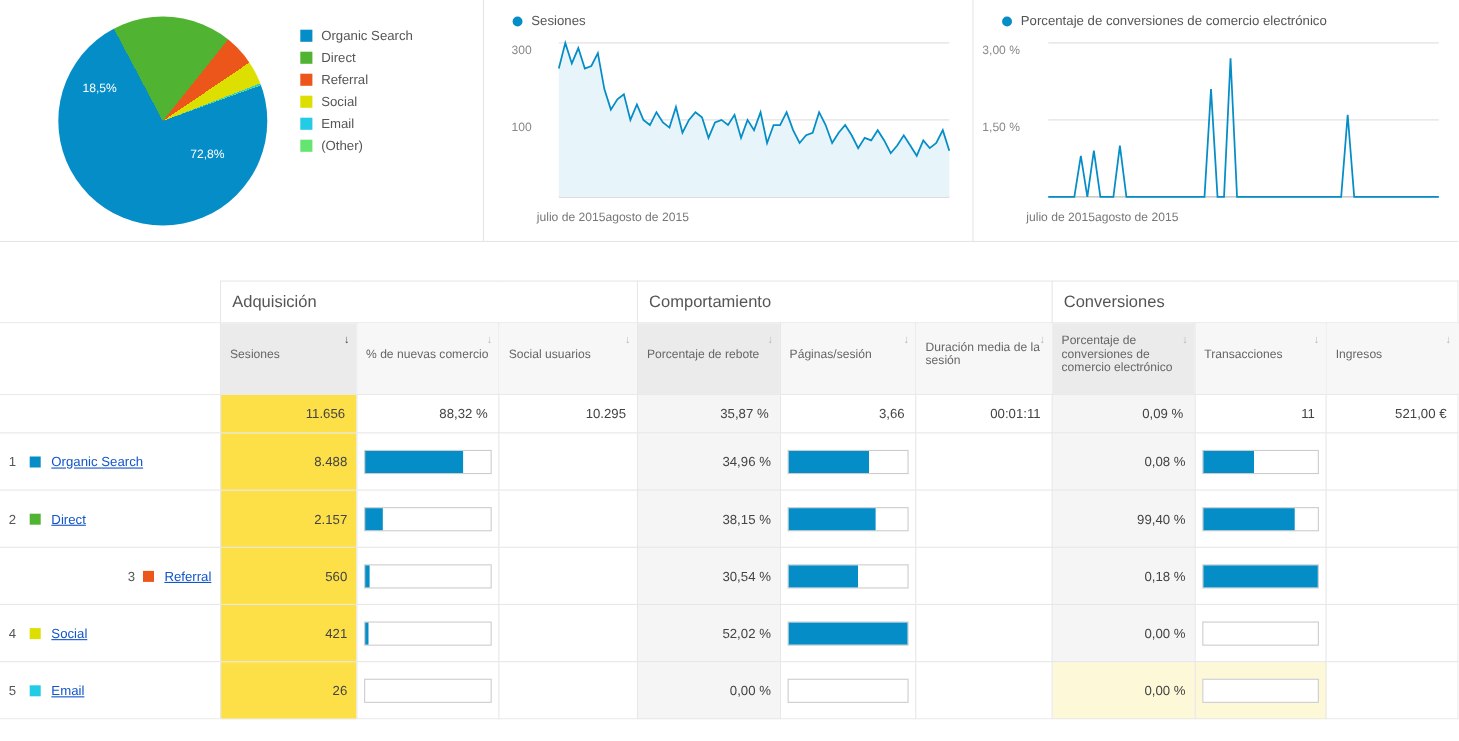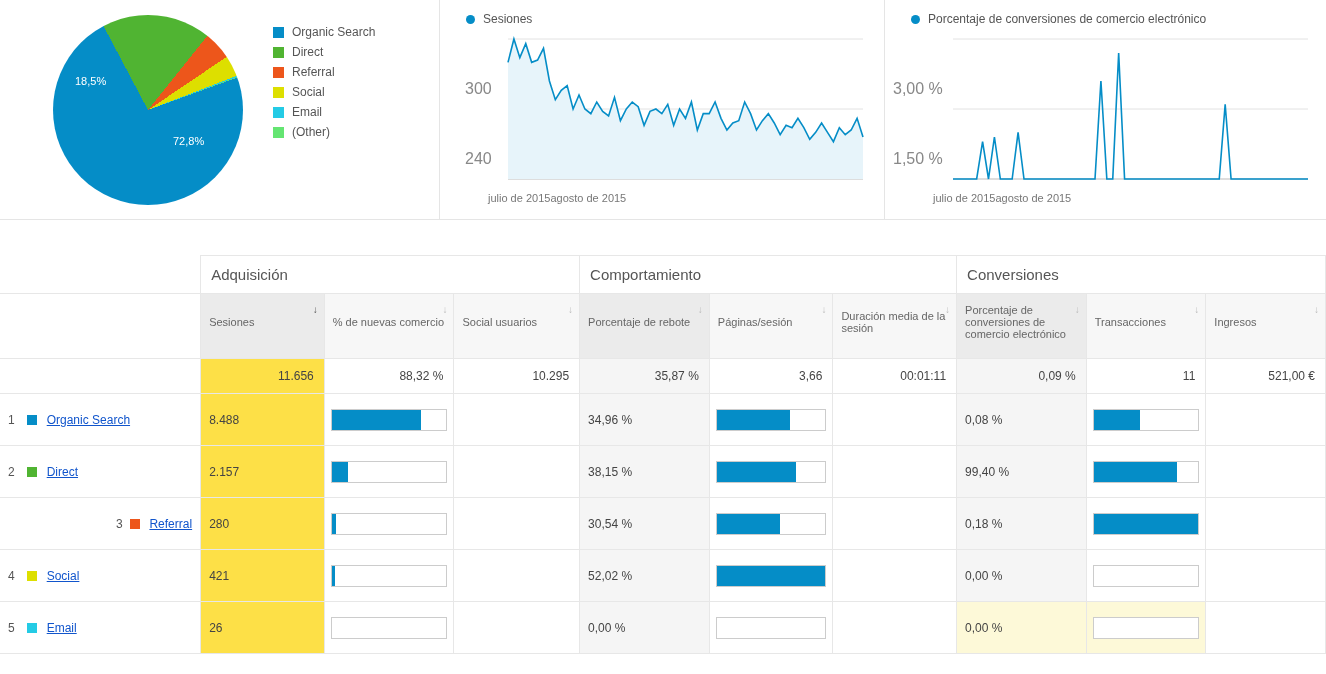--- a/index.html
+++ b/index.html
@@ -37,39 +37,39 @@
   }
   .legend { margin-top: 15px; }
   .legend-row { display:flex; align-items:center; margin-bottom:6px; font-size:12px; color:#555;}
   .swatch { width:11px; height:11px; margin-right:8px; }
 
   
   .chart-title { display:flex; align-items:center; margin: 2px 0 8px 8px; font-size:12px; color:#555;}
   .dot { width:9px; height:9px; border-radius:50%; background:#058dc7; margin-right:8px;}
   .chart-svg { display:block; }
   .x-ticks { display:flex; justify-content:flex-start; margin: 8px 30px 0 30px; color:#777; font-size:11px;}
-  .y-label { position:absolute; left:25px; font-size:16px; color:#888;margin-top:40px; }
+  .y-label { position:absolute; left:25px; font-size:11px; color:#888; }
   .y-label.top { top:40px; }
   .y-label.mid { top:110px; }
 
   
   table { border-collapse: collapse; width: 100%; margin-top: 35px; table-layout: fixed;}
   th, td { border: 1px solid #e7e7e7; padding: 6px 8px; vertical-align: middle;}
   th { font-weight: normal; text-align: left; color:#555;}
   .group-header th { font-size: 15px; color:#555; padding:10px 10px; background:#fff;}
   .col-header th { background:#f7f7f7; font-size:11px; color:#666; padding:10px 8px 18px 8px; position:relative;}
   .col-header th.sessions { background:#ebebeb; }
   .sort { position:absolute; right:6px; top:10px; color:#bbb; font-size:10px;}
   .sort.active { color:#555; }
   .totals td { text-align:right; font-size:12px; color:#444; padding:10px 10px;}
   .totals td:first-child { text-align:left; }
   .row-channel { color:#1155cc; text-decoration:underline; cursor:pointer;}
   .row-index { display:inline-block; width:12px; color:#555;}
   .row-swatch { display:inline-block; width:10px; height:10px; margin:0 6px 0 4px; vertical-align:middle;}
-  .num { text-align:left; }
+  .num { text-align:right; }
   .bar-cell { padding:6px 6px;}
   .bar-outer { height:22px; border:1px solid #ccc; background:#fff; position:relative;}
   .bar-inner { height:100%; background:#058dc7; }
   .sessions-col { background:#fde047; }
   .bounce-col   { background:#f5f5f5; }
   .conv-col     { background:#f5f5f5; }
   tr.highlight .conv-col,
   tr.highlight .bar-conv-cell { background:#fdf9d8; }
   tr.body-row td { height:52px; }
   .corner-cell { border-left:none; }
@@ -113,21 +113,21 @@
         </div>
     </div>
   </div>
 
   <div class="card line-card">
     <div class="chart-title">
       <span class="dot"></span>
       <span>Sesiones</span>
     </div>
     <span class="y-label top">300</span>
-    <span class="y-label mid">240</span>
+    <span class="y-label mid">100</span>
     <svg id="svg1" class="chart-svg" width="410" height="150">
         <line x1="50" y1="5" x2="405" y2="5" stroke="#e2e2e2"></line>
         <line x1="50" y1="75" x2="405" y2="75" stroke="#e2e2e2"></line>
         <line x1="50" y1="145" x2="405" y2="145" stroke="#bbb"></line>
         <path d="M50 28.33333333333333 L55.916666666666664 5 L61.833333333333336 23.666666666666664 L67.75 9.666666666666666 L73.66666666666667 28.33333333333333 L79.58333333333333 26.000000000000004 L85.5 14.333333333333332 L91.41666666666666 47.00000000000001 L97.33333333333334 65.66666666666667 L103.25 56.333333333333336 L109.16666666666666 51.66666666666667 L115.08333333333333 75 L121 61 L126.91666666666667 75 L132.83333333333331 79.66666666666667 L138.75 68 L144.66666666666669 77.33333333333333 L150.58333333333331 82 L156.5 63.33333333333333 L162.41666666666666 86.66666666666666 L168.33333333333331 75 L174.25 68 L180.16666666666666 72.66666666666666 L186.08333333333334 91.33333333333334 L192 77.33333333333333 L197.91666666666669 75 L203.83333333333334 79.66666666666667 L209.75 70.33333333333333 L215.66666666666666 91.33333333333334 L221.58333333333334 75 L227.5 84.33333333333333 L233.41666666666669 68 L239.33333333333334 96 L245.25000000000003 79.66666666666667 L251.16666666666666 79.66666666666667 L257.08333333333337 68 L263 84.33333333333333 L268.9166666666667 96 L274.8333333333333 89 L280.75 86.66666666666666 L286.66666666666663 68 L292.58333333333337 79.66666666666667 L298.5 96 L304.41666666666663 86.66666666666666 L310.3333333333333 79.66666666666667 L316.25 89 L322.1666666666667 100.66666666666667 L328.0833333333333 91.33333333333334 L334 93.66666666666666 L339.9166666666667 84.33333333333333 L345.83333333333337 93.66666666666666 L351.75 105.33333333333333 L357.6666666666667 98.33333333333334 L363.5833333333333 89 L369.5 98.33333333333334 L375.41666666666663 107.66666666666667 L381.3333333333333 93.66666666666666 L387.25 100.66666666666667 L393.1666666666667 96 L399.0833333333333 84.33333333333333 L405 103 L 405 145 L 50 145 Z" fill="#e7f4fa" stroke="none"></path>
         <path d="M50 28.33333333333333 L55.916666666666664 5 L61.833333333333336 23.666666666666664 L67.75 9.666666666666666 L73.66666666666667 28.33333333333333 L79.58333333333333 26.000000000000004 L85.5 14.333333333333332 L91.41666666666666 47.00000000000001 L97.33333333333334 65.66666666666667 L103.25 56.333333333333336 L109.16666666666666 51.66666666666667 L115.08333333333333 75 L121 61 L126.91666666666667 75 L132.83333333333331 79.66666666666667 L138.75 68 L144.66666666666669 77.33333333333333 L150.58333333333331 82 L156.5 63.33333333333333 L162.41666666666666 86.66666666666666 L168.33333333333331 75 L174.25 68 L180.16666666666666 72.66666666666666 L186.08333333333334 91.33333333333334 L192 77.33333333333333 L197.91666666666669 75 L203.83333333333334 79.66666666666667 L209.75 70.33333333333333 L215.66666666666666 91.33333333333334 L221.58333333333334 75 L227.5 84.33333333333333 L233.41666666666669 68 L239.33333333333334 96 L245.25000000000003 79.66666666666667 L251.16666666666666 79.66666666666667 L257.08333333333337 68 L263 84.33333333333333 L268.9166666666667 96 L274.8333333333333 89 L280.75 86.66666666666666 L286.66666666666663 68 L292.58333333333337 79.66666666666667 L298.5 96 L304.41666666666663 86.66666666666666 L310.3333333333333 79.66666666666667 L316.25 89 L322.1666666666667 100.66666666666667 L328.0833333333333 91.33333333333334 L334 93.66666666666666 L339.9166666666667 84.33333333333333 L345.83333333333337 93.66666666666666 L351.75 105.33333333333333 L357.6666666666667 98.33333333333334 L363.5833333333333 89 L369.5 98.33333333333334 L375.41666666666663 107.66666666666667 L381.3333333333333 93.66666666666666 L387.25 100.66666666666667 L393.1666666666667 96 L399.0833333333333 84.33333333333333 L405 103 " fill="none" stroke="#058dc7" stroke-width="1.6"></path>
       </svg>
     <div class="x-ticks">
       <span>julio de 2015</span>
       <span>agosto de 2015</span>
@@ -255,21 +255,21 @@
           </div>
        </td>
        <td></td>
       </tr>
       <tr class="body-row">
         <td style="border-left:none;text-align:right;">
          <span class="row-index">3</span>
          <span class="row-swatch" style="background:#ed561b"></span>
          <a class="row-channel">Referral</a>
        </td>
-       <td class="num sessions-col">280</td>
+       <td class="num sessions-col">560</td>
        <td class="bar-cell">
          <div class="bar-outer">
             <div class="bar-inner" style="width:4%"></div>
           </div>
        </td>
        <td></td>
        <td class="num bounce-col">30,54 %</td>
        <td class="bar-cell">
          <div class="bar-outer">
             <div class="bar-inner" style="width:58%"></div>

